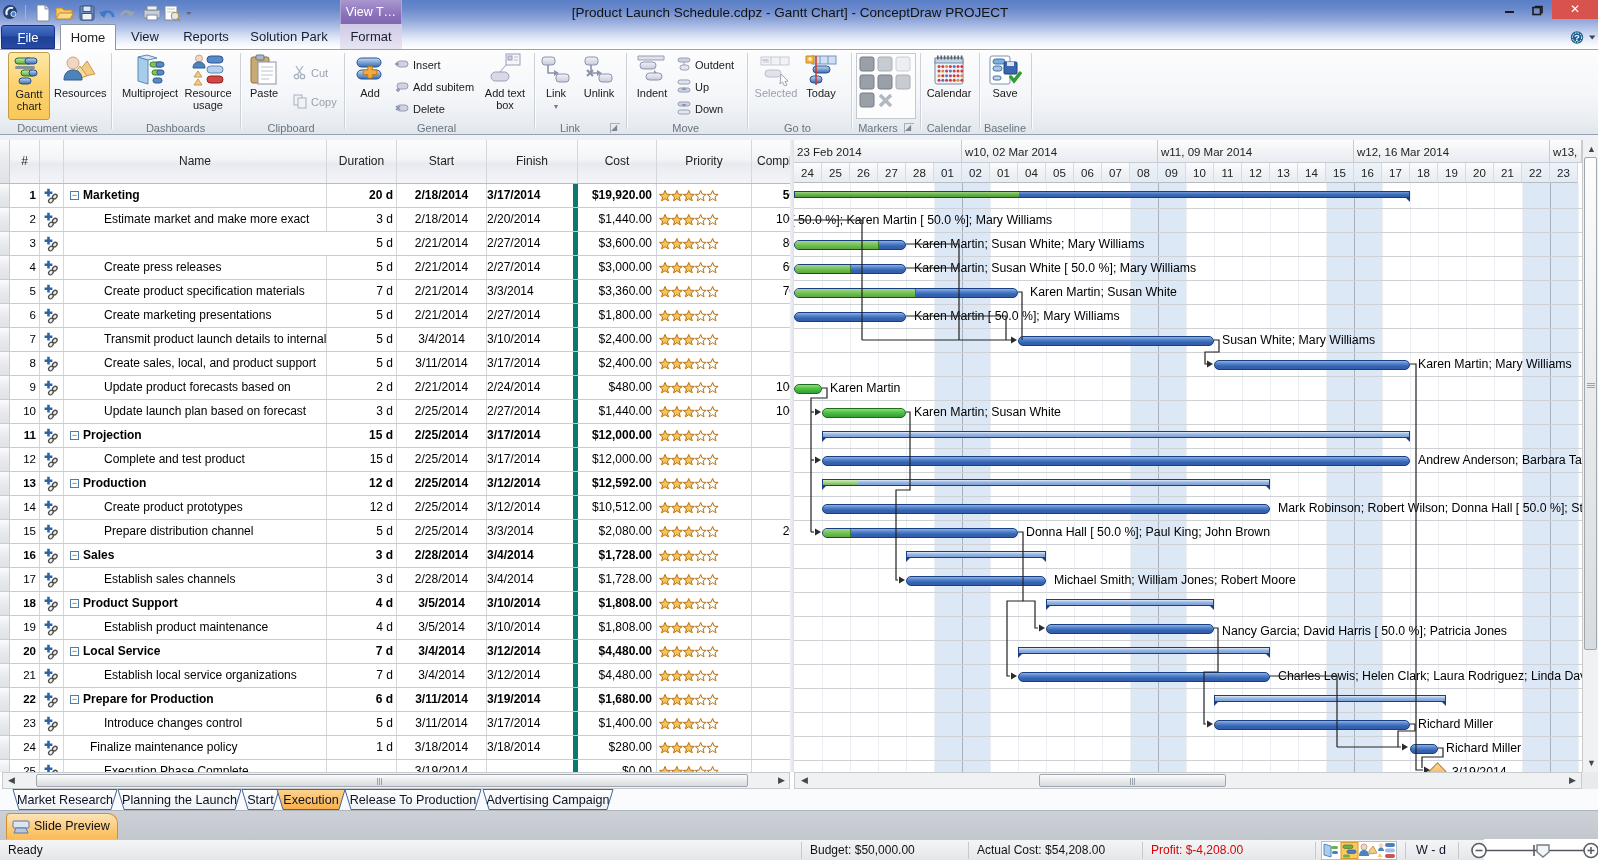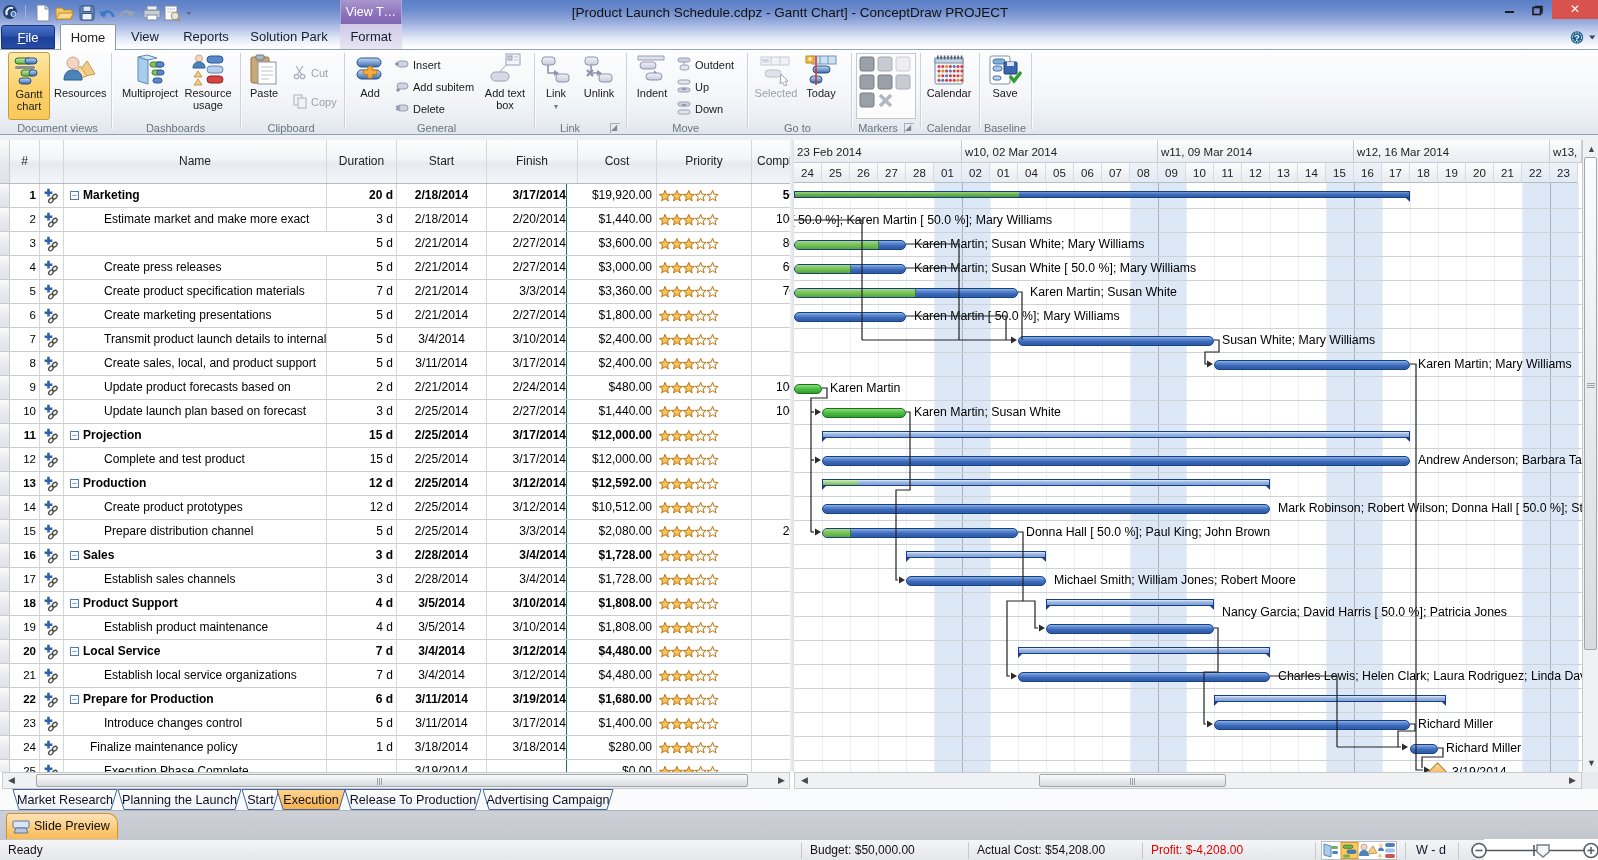--- a/index.html
+++ b/index.html
@@ -32,21 +32,21 @@
 .hcell{position:absolute;top:0;height:43px;font-size:12px;color:#222;text-align:center;line-height:43px;border-right:1px solid #d4d7dc}
 .trow{position:absolute;left:0;width:790px;height:24px;border-bottom:1px solid #c9ccd1;background:#fff}
 .c{position:absolute;top:0;height:23px;font-size:12px;color:#000;line-height:23px}
 .rstrip{position:absolute;left:0;top:0;width:10px;height:23px;background:linear-gradient(180deg,#fbfbfc,#e8eaee 50%,#dfe2e7);border-right:1px solid #c9ccd1}
 .num{left:10px;width:30px;text-align:right;font-size:11.5px;border-right:1px solid #d4d7dc;padding-right:3px}
 .icn{left:40px;width:24px;border-right:1px solid #d4d7dc;padding:4px 0 0 4px}
 .nm{left:64px;width:263px;border-right:1px solid #d4d7dc;padding-left:6px;white-space:nowrap;overflow:hidden}
 .exp{display:inline-block;width:9px;height:9px;border:1px solid #4f7ca9;color:#2f5f8f;font-size:9px;line-height:7px;text-align:center;vertical-align:1px;background:#fff}
 .dur{left:327px;width:70px;text-align:right;border-right:1px solid #d4d7dc;padding-right:3px}
 .st{left:397px;width:90px;text-align:center;border-right:1px solid #d4d7dc}
-.fin{left:476px;width:91px;text-align:right;border-right:1px solid #0f766e}
+.fin{left:487px;width:91px;text-align:left;border-right:5px solid #0f766e}
 .cost{left:578px;width:79px;text-align:right;border-right:1px solid #d4d7dc;padding-right:4px}
 .pri{left:657px;width:95px;border-right:1px solid #d4d7dc;padding:5px 0 0 2px}
 .comp{left:752px;width:44px;text-align:right;padding-right:0px}
 #splitter{position:absolute;left:790px;top:140px;width:4px;height:632px;background:linear-gradient(90deg,#eef0f3,#dde1e6)}
 #ganttpane{position:absolute;left:794px;top:140px;width:788px;height:632px;overflow:hidden;background:#fff}
 .gh1{position:absolute;top:0;height:23px;font-size:11.5px;color:#222;line-height:24px;border-right:1px solid #c8ccd2;border-bottom:1px solid #c8ccd2;padding-left:3px;background:linear-gradient(180deg,#fdfdfe,#f0f2f5 60%,#e9ecf0);white-space:nowrap;overflow:hidden}
 .gh2{position:absolute;top:23px;width:28px;height:20px;font-size:11.5px;color:#222;text-align:center;line-height:20px;border-right:1px solid #d8dbdf;border-bottom:1px solid #b7bbc2;background:linear-gradient(180deg,#fbfcfd,#eff1f4 60%,#e9ecf0)}
 .gh2.wkd{background:linear-gradient(180deg,#eef3f9,#e2eaf3)}
 .wband{position:absolute;top:43px;height:589px;background:#dce8f6}
 .dll{position:absolute;top:43px;height:589px;width:1px;background:#eceef1}
@@ -433,21 +433,21 @@
             <g stroke="#4a4a4a" stroke-width="1.3" fill="#f2f2f2">
               <ellipse cx="10.8" cy="8.6" rx="2.6" ry="1.9" transform="rotate(-45 10.8 8.6)"></ellipse>
               <ellipse cx="6.9" cy="12.5" rx="2.6" ry="1.9" transform="rotate(-45 6.9 12.5)"></ellipse>
             </g>
           </svg>
         </div>
 <div class="c nm"><span class="exp">−</span><span style="font-weight:bold;margin-left:4px">Marketing</span></div>
 <div class="c dur" style="font-weight:bold;">20 d</div>
 <div class="c st" style="font-weight:bold;">2/18/2014</div>
 <div class="c fin" style="font-weight:bold;">3/17/2014</div>
-<div class="c cost" style="font-weight:normal;">$19,920.00</div>
+<div class="c cost" style="font-weight:bold;">$19,920.00</div>
 <div class="c pri">
           <svg width="62" height="14" viewBox="0 0 62 14" style="display:block">
             <polygon points="6.0,1.4 7.5,5.2 11.5,5.4 8.4,8.0 9.4,11.9 6.0,9.7 2.6,11.9 3.6,8.0 0.5,5.4 4.5,5.2" fill="#f6c45c" stroke="#bd7413" stroke-width="1"></polygon>
             <polygon points="17.9,1.4 19.4,5.2 23.4,5.4 20.3,8.0 21.3,11.9 17.9,9.7 14.5,11.9 15.5,8.0 12.4,5.4 16.4,5.2" fill="#f6c45c" stroke="#bd7413" stroke-width="1"></polygon>
             <polygon points="29.8,1.4 31.3,5.2 35.3,5.4 32.2,8.0 33.2,11.9 29.8,9.7 26.4,11.9 27.4,8.0 24.3,5.4 28.3,5.2" fill="#f6c45c" stroke="#bd7413" stroke-width="1"></polygon>
             <polygon points="41.7,1.4 43.2,5.2 47.2,5.4 44.1,8.0 45.1,11.9 41.7,9.7 38.3,11.9 39.3,8.0 36.2,5.4 40.2,5.2" fill="#ffffff" stroke="#bd7413" stroke-width="1"></polygon>
             <polygon points="53.6,1.4 55.1,5.2 59.1,5.4 56.0,8.0 57.0,11.9 53.6,9.7 50.2,11.9 51.2,8.0 48.1,5.4 52.1,5.2" fill="#ffffff" stroke="#bd7413" stroke-width="1"></polygon>
           </svg>
         </div>
 <div class="c comp" style="font-weight:bold;">50</div>
@@ -1244,21 +1244,21 @@
 <div class="glab" style="left:232px;top:384px">Donna Hall [ 50.0 %]; Paul King; John Brown</div>
 <div class="sbar" style="left:112px;top:411px;width:140px"></div>
       <div class="hook" style="left:112px;top:417px"></div>
       <div class="hook r" style="left:247px;top:417px"></div>
 <div class="gbar" style="left:112px;top:436px;width:140px"></div>
 <div class="glab" style="left:260px;top:432px">Michael Smith; William Jones; Robert Moore</div>
 <div class="sbar" style="left:252px;top:459px;width:168px"></div>
       <div class="hook" style="left:252px;top:465px"></div>
       <div class="hook r" style="left:415px;top:465px"></div>
 <div class="gbar" style="left:252px;top:484px;width:168px"></div>
-<div class="glab" style="left:428px;top:464px">Nancy Garcia; David Harris [ 50.0 %]; Patricia Jones</div>
+<div class="glab" style="left:428px;top:483px">Nancy Garcia; David Harris [ 50.0 %]; Patricia Jones</div>
 <div class="sbar" style="left:224px;top:507px;width:252px"></div>
       <div class="hook" style="left:224px;top:513px"></div>
       <div class="hook r" style="left:471px;top:513px"></div>
 <div class="gbar" style="left:224px;top:532px;width:252px"></div>
 <div class="glab" style="left:484px;top:528px">Charles Lewis; Helen Clark; Laura Rodriguez; Linda Davis</div>
 <div class="sbar" style="left:420px;top:555px;width:232px"></div>
       <div class="hook" style="left:420px;top:561px"></div>
       <div class="hook r" style="left:647px;top:561px"></div>
 <div class="gbar" style="left:420px;top:580px;width:196px"></div>
 <div class="glab" style="left:624px;top:576px">Richard Miller</div>

